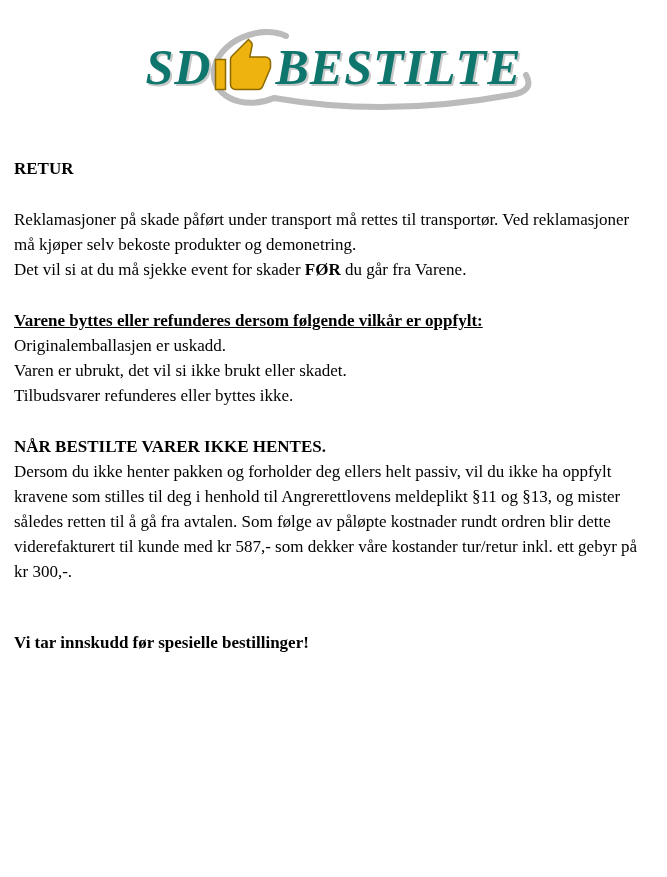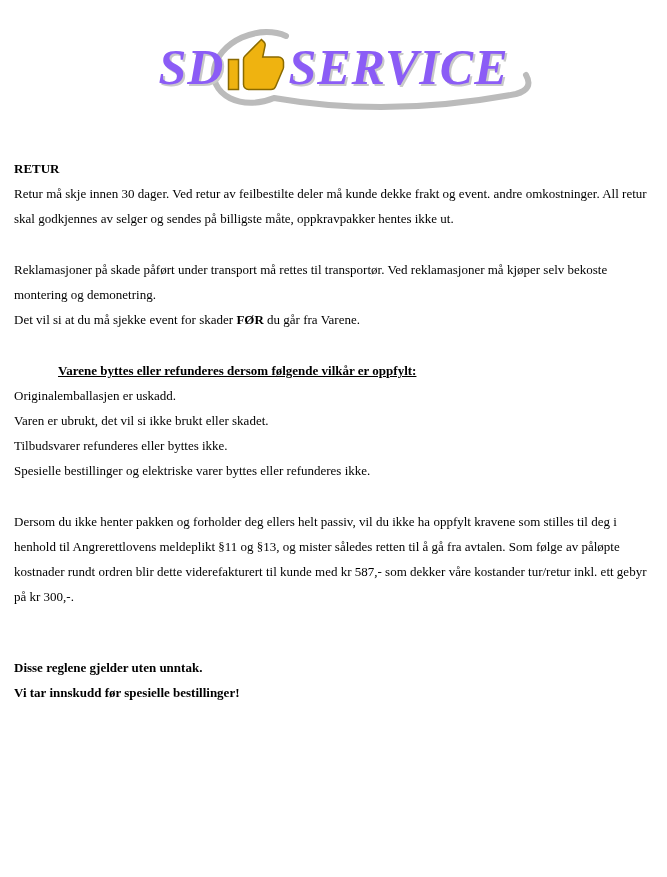--- a/index.html
+++ b/index.html
@@ -31,81 +31,79 @@
     display: flex;
     align-items: center;
     justify-content: center;
     height: 100%;
   }
   .logo-text {
     font-style: italic;
     font-weight: bold;
     font-size: 50px;
     line-height: 1;
-    color: #8b5cf6;
+    color: #0f766e;
     letter-spacing: 1px;
     text-shadow: 2px 2px 0 #c9c9c9;
     white-space: nowrap;
   }
   .logo-thumb { margin: 0 2px; position: relative; z-index: 3; }
 
   
   .content {
     padding: 0 18px 0 14px;
-    font-size: 13px;
+    font-size: 17px;
     line-height: 25px;
   }
   .section { margin-top: 26px; }
   .first-section { margin-top: 44px; }
   .heading { font-weight: bold; }
-  .intro-underline { font-weight: bold; text-decoration: underline; margin-left: 44px; }
+  .intro-underline { font-weight: bold; text-decoration: underline; }
   .bold-inline { font-weight: bold; margin-top: 32px; }
   .footer {
     margin-top: 46px;
     font-weight: bold;
   }
 </style>
 </head>
 <body>
 
 <div class="logo">
   <svg class="logo-swoosh" width="440" height="90" viewBox="0 0 440 90" aria-hidden="true">
     <path d="M 172 14 A 46 34 -18 1 0 160 76 Q 275 96 402 72 Q 420 67 412 53" fill="none" stroke="#bbbbbb" stroke-width="6" stroke-linecap="round"></path>
   </svg>
   <div class="logo-row">
     <span class="logo-text">SD</span>
     <svg class="logo-thumb" width="60" height="60" viewBox="0 0 24 24" aria-hidden="true">
       <path d="M1 21h4V9H1v12zm22-11c0-1.1-.9-2-2-2h-6.31l.95-4.57.03-.32c0-.41-.17-.79-.44-1.06L14.17 1 7.59 7.59C7.22 7.95 7 8.45 7 9v10c0 1.1.9 2 2 2h9c.83 0 1.54-.5 1.84-1.22l3.02-7.05c.09-.23.14-.47.14-.73v-2z" fill="#efb310" stroke="#8a6a00" stroke-width="0.6"></path>
     </svg>
-    <span class="logo-text">SERVICE</span>
+    <span class="logo-text">BESTILTE</span>
   </div>
 </div>
 
 <div class="content">
 
   <div class="section first-section">
     <div class="heading">RETUR</div>
-    <div>Retur må skje innen 30 dager. Ved retur av feilbestilte deler må kunde dekke frakt og event. andre omkostninger. All retur skal godkjennes av selger og sendes på billigste måte, oppkravpakker hentes ikke ut.</div>
   </div>
 
   <div class="section">
-    <div>Reklamasjoner på skade påført under transport må rettes til transportør. Ved reklamasjoner må kjøper selv bekoste montering og demonetring.</div>
+    <div>Reklamasjoner på skade påført under transport må rettes til transportør. Ved reklamasjoner må kjøper selv bekoste produkter og demonetring.</div>
     <div><span>Det vil si at du må sjekke event for skader </span><span class="bold-inline">FØR</span><span> du går fra Varene.</span></div>
   </div>
 
   <div class="section">
     <div class="intro-underline">Varene byttes eller refunderes dersom følgende vilkår er oppfylt:</div>
     <div>Originalemballasjen er uskadd.</div>
     <div>Varen er ubrukt, det vil si ikke brukt eller skadet.</div>
     <div>Tilbudsvarer refunderes eller byttes ikke.</div>
-    <div>Spesielle bestillinger og elektriske varer byttes eller refunderes ikke.</div>
   </div>
 
   <div class="section">
+    <div class="heading">NÅR BESTILTE VARER IKKE HENTES.</div>
     <div>Dersom du ikke henter pakken og forholder deg ellers helt passiv, vil du ikke ha oppfylt kravene som stilles til deg i henhold til Angrerettlovens meldeplikt §11 og §13, og mister således retten til å gå fra avtalen. Som følge av påløpte kostnader rundt ordren blir dette viderefakturert til kunde med kr 587,- som dekker våre kostander tur/retur inkl. ett gebyr på kr 300,-.</div>
   </div>
 
   <div class="footer">
-    <div>Disse reglene gjelder uten unntak.</div>
     <div>Vi tar innskudd før spesielle bestillinger!</div>
   </div>
 
 </div>
 
 </body></html>

